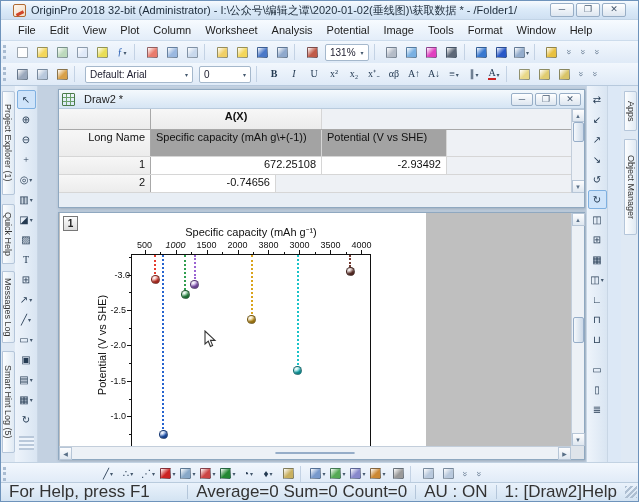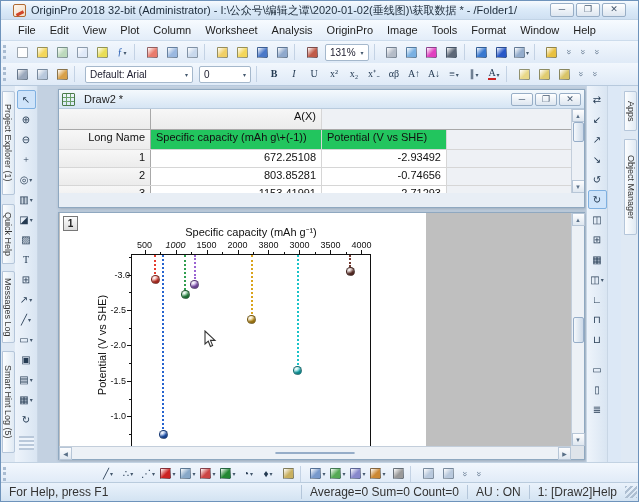--- a/index.html
+++ b/index.html
@@ -82,28 +82,28 @@
                      repeating-linear-gradient(0deg,transparent 0 3px,#6aa06a 3px 4px);}
   .wtitle .title-text{font-size:11px;}
   .wbtn.small{width:22px;height:13px;line-height:10px;}
 
   
   #sheetWnd{left:20px;top:3px;width:527px;height:119px;}
   .sheet-body{position:relative;height:84px;background:#fff;overflow:hidden;}
   .tablearea{position:absolute;left:0;top:0;right:13px;bottom:0;overflow:hidden;}
   .trow{display:flex;height:18px;border-bottom:1px solid #d6d6d6;font-size:11px;color:#111;}
   .trow.hdr{height:21px;border-bottom:1px solid #a8a8a8;}
-  .trow.lname{height:20px;}
+  .trow.lname{height:27px;}
   .cell{padding:1px 5px;overflow:hidden;white-space:nowrap;}
   .c0{width:92px;background:linear-gradient(#f7f7f7,#ececec);border-right:1px solid #a8a8a8;text-align:right;flex:0 0 auto;}
   .c1{width:171px;border-right:1px solid #d6d6d6;flex:0 0 auto;}
   .c2{width:125px;border-right:1px solid #d6d6d6;flex:0 0 auto;}
   .cf{flex:1;background:#eef1f5;}
-  .trow.hdr .c1,.trow.hdr .c2{background:linear-gradient(#f7f7f7,#ececec);text-align:right;}
-  .trow.lname .c1,.trow.lname .c2{background:#22c55e;}
+  .trow.hdr .c1,.trow.hdr .c2{background:linear-gradient(#f7f7f7,#ececec);text-align:center;font-weight:bold;}
+  .trow.lname .c1,.trow.lname .c2{background:#a3a3a3;}
   .num{text-align:right;}
   
   .vs{position:absolute;right:0;top:0;width:13px;bottom:0;background:#edf1f6;border-left:1px solid #c3cedb;
       display:flex;flex-direction:column;align-items:center;}
   .sarr{width:13px;height:13px;font-size:6px;color:#5a7088;text-align:center;line-height:13px;
       background:linear-gradient(#fdfdfe,#dfe7f0);border:1px solid #b7c6d7;}
   .sthumb{width:11px;background:linear-gradient(90deg,#f4f8fc,#ccd9e8);border:1px solid #96adc8;border-radius:2px;}
   .hs{display:flex;align-items:center;height:13px;background:#edf1f6;}
   .hs .sthumb{height:11px;}
   .sheet-bottom{height:14px;display:flex;align-items:stretch;background:#dfe4ea;border-top:1px solid #b9c4d1;font-size:10px;}
@@ -135,21 +135,21 @@
   .dropline{position:absolute;width:0;border-left:2px dotted;}
   .pt{position:absolute;width:9px;height:9px;border-radius:50%;border:1px solid rgba(0,0,0,.45);
       box-shadow:inset -1px -2px 2px rgba(0,0,0,.35), inset 1px 2px 2px rgba(255,255,255,.55);}
 
   
   .cursor{position:absolute;left:166px;top:244px;pointer-events:none;}
 
   
   .statusbar{position:absolute;left:0;right:0;bottom:0;height:19px;
     background:linear-gradient(#eaf2fb,#d3e3f2);border-top:1px solid #b9cbdd;
-    display:flex;align-items:center;font-size:12px;color:#333;}
+    display:flex;align-items:center;font-size:17px;color:#333;}
   .sseg{padding:0 8px;white-space:nowrap;}
   .sseg.help{flex:1;}
   .ssep{width:1px;height:14px;background:#b4c6da;}
   .sgrip{width:12px;height:12px;margin-right:1px;
     background:repeating-linear-gradient(135deg,#aebfd2 0 2px,transparent 2px 4px);}
 </style>
 </head>
 <body>
 
 <div class="app" data-name="application-window">
@@ -165,21 +165,21 @@
   </div>
 
   <div class="menubar" id="menubar" data-name="menu-bar">
       <span class="menu-item" data-name="menu-file">File</span>
       <span class="menu-item" data-name="menu-edit">Edit</span>
       <span class="menu-item" data-name="menu-view">View</span>
       <span class="menu-item" data-name="menu-plot">Plot</span>
       <span class="menu-item" data-name="menu-column">Column</span>
       <span class="menu-item" data-name="menu-worksheet">Worksheet</span>
       <span class="menu-item" data-name="menu-analysis">Analysis</span>
-      <span class="menu-item" data-name="menu-statistics">OriginPro</span>
+      <span class="menu-item" data-name="menu-statistics">Potential</span>
       <span class="menu-item" data-name="menu-image">Image</span>
       <span class="menu-item" data-name="menu-tools">Tools</span>
       <span class="menu-item" data-name="menu-format">Format</span>
       <span class="menu-item" data-name="menu-window">Window</span>
       <span class="menu-item" data-name="menu-help">Help</span>
     </div>
 
   <div class="tb" id="tb1" data-name="standard-toolbar">
       <div class="grip" data-name="toolbar-grip"></div>
       <div class="tbi" data-name="new-project-icon">
@@ -434,21 +434,20 @@
             <div class="cell cf"></div>
           </div>
         <div class="trow" data-name="table-row">
               <div class="cell c0" data-name="row-number">1</div>
               <div class="cell c1 num" data-name="cell-a">672.25108</div>
               <div class="cell c2 num" data-name="cell-b">-2.93492</div>
               <div class="cell cf"></div>
             </div>
             <div class="trow" data-name="table-row">
               <div class="cell c0" data-name="row-number">2</div>
-              <div class="cell c1 num" data-name="cell-a">803.85281</div>
               <div class="cell c2 num" data-name="cell-b">-0.74656</div>
               <div class="cell cf"></div>
             </div>
             <div class="trow" data-name="table-row">
               <div class="cell c0" data-name="row-number">3</div>
               <div class="cell c1 num" data-name="cell-a">1153.41991</div>
               <div class="cell c2 num" data-name="cell-b">-2.71293</div>
               <div class="cell cf"></div>
             </div>
           </div>

